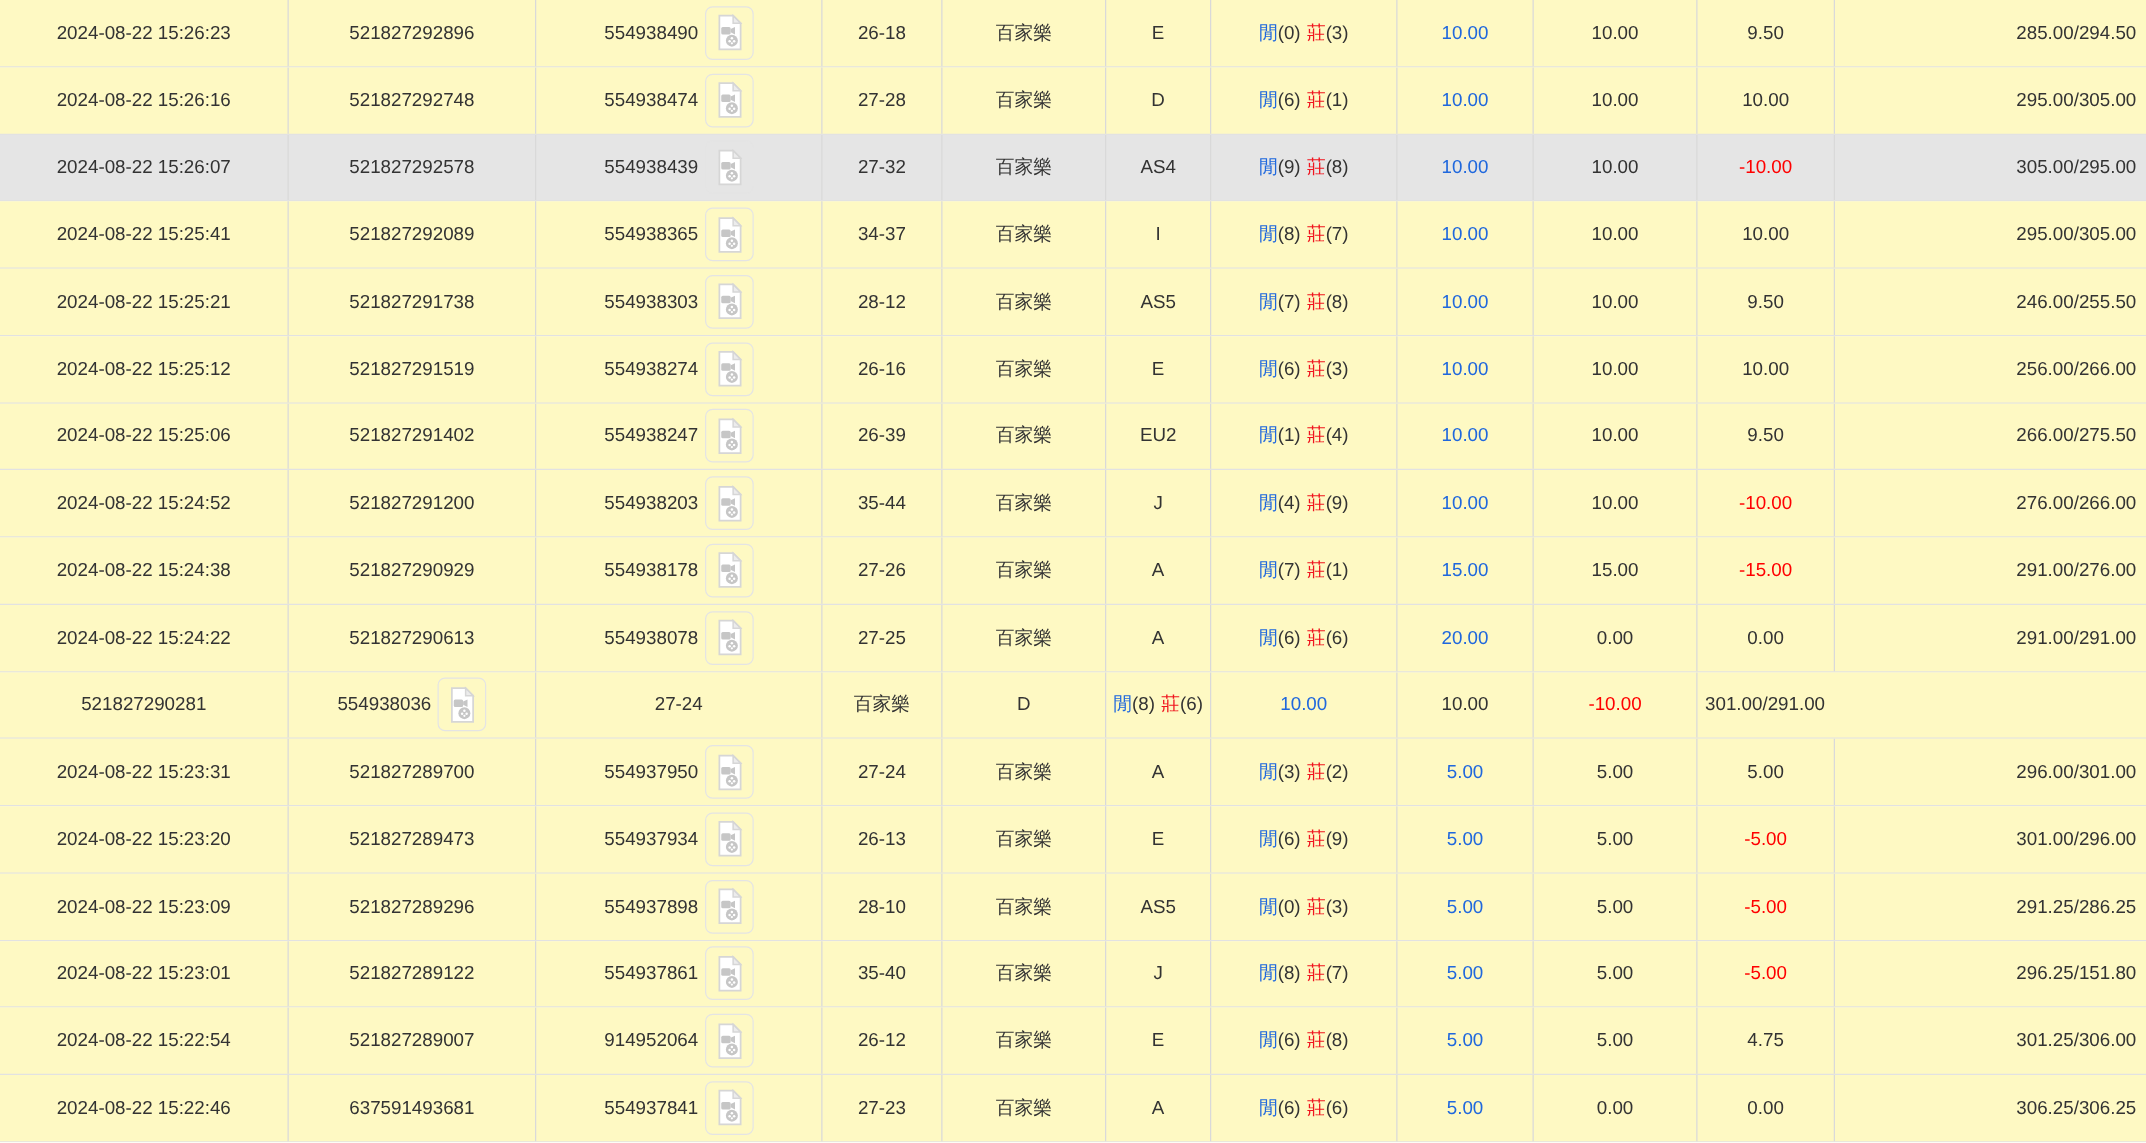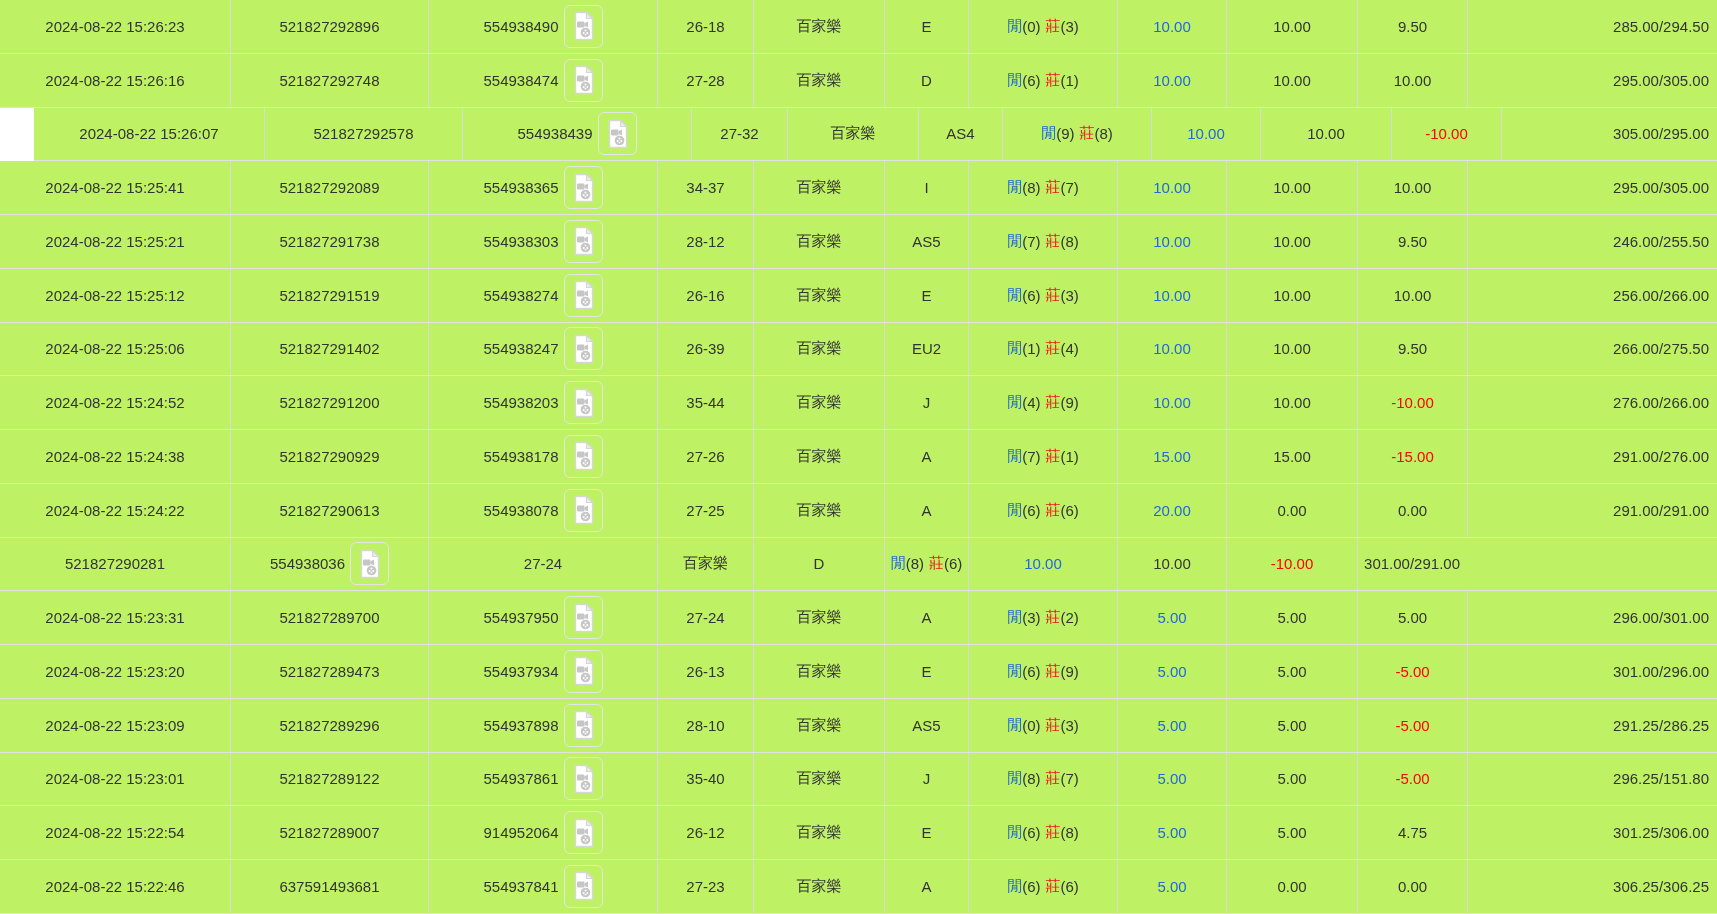--- a/index.html
+++ b/index.html
@@ -7,23 +7,23 @@
   #history-table{
     width:1717px;height:914px;overflow:hidden;background:#fff;
     color:#333;font-size:15px;
   }
   .row{
     display:grid;
     grid-template-columns:231px 198px 229px 96px 131px 84px 149px 109px 131px 110px auto;
     height:53.765px;
     box-sizing:border-box;
     border-bottom:1px solid #e2e2e2;
-    background:#bef264;
+    background:#fef9c3;
   }
-  .row.hl{background:#bef264;margin-left:34px;}
+  .row.hl{background:#e5e5e5;}
   .cell{
     display:flex;align-items:center;justify-content:center;
     border-right:1px solid #d9d9d9;
     box-sizing:border-box;
     overflow:hidden;white-space:nowrap;
   }
   .cell.c-balance{border-right:none;justify-content:flex-end;padding-right:8px;}
   .blue{color:#2068dd;}
   .red{color:#f0141e;}
   .neg{color:#ff0000;}

